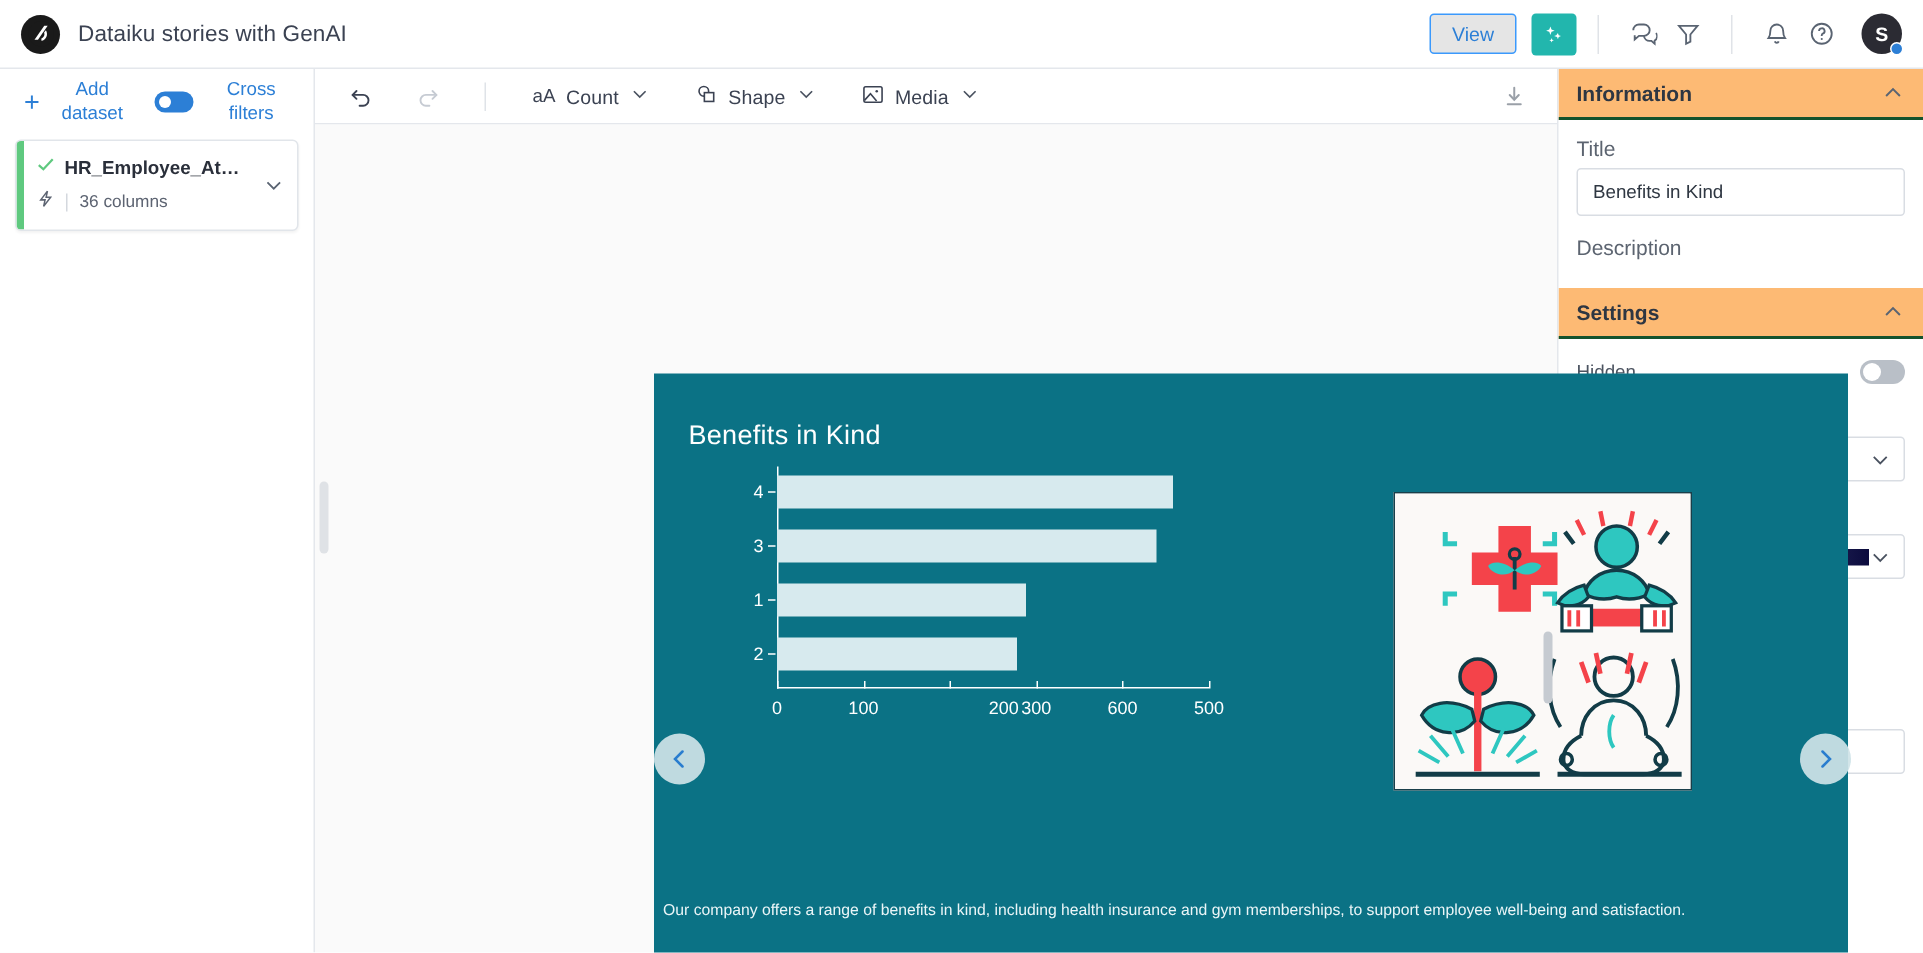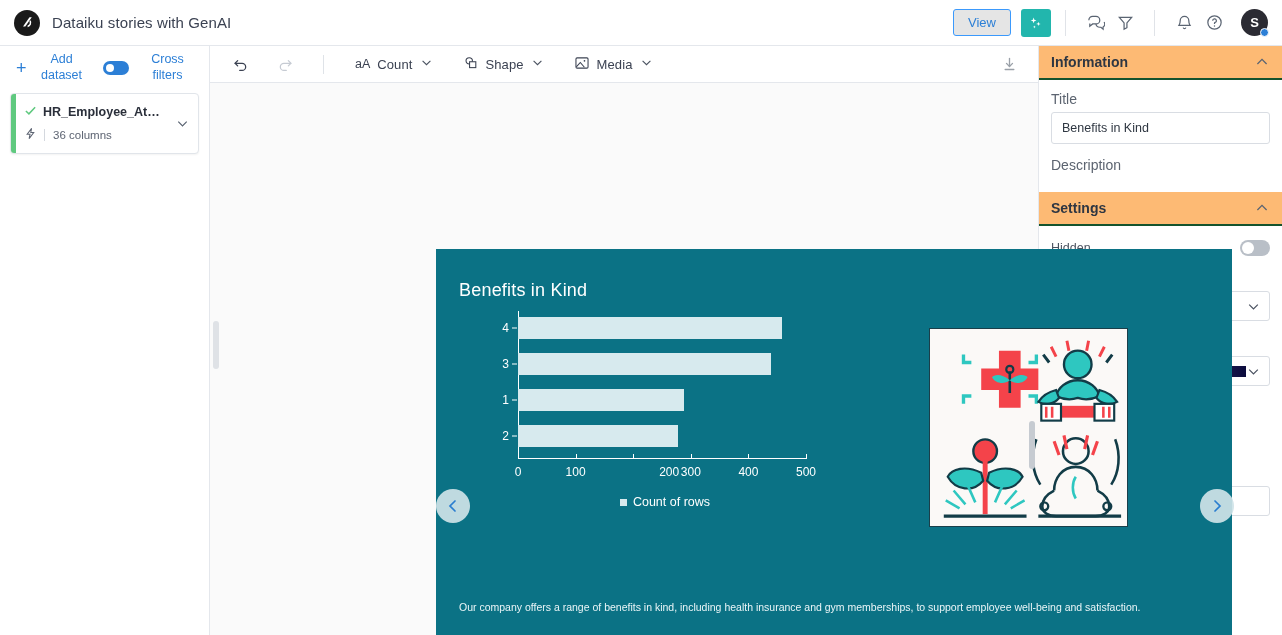--- a/index.html
+++ b/index.html
@@ -179,21 +179,21 @@
     color: #fff; font-size: 12.5px;
   }
   .legend-sq { width: 7px; height: 7px; background: #d7eaee; display: inline-block; }
 
   .slide-img {
     position: absolute; left: 493px; top: 79px;
     width: 199px; height: 199px; background: #fbf9f7;
     border: 1px solid #1a3f4a;
   }
   .slide-caption {
-    position: absolute; left: 23px; top: 351px; right: 40px;
+    position: absolute; left: 6px; top: 351px; right: 40px;
     color: #eaf5f7; font-size: 10.5px; line-height: 1.4;
   }
 
   .nav-arrow {
     position: absolute; top: 406px; width: 34px; height: 34px;
     border-radius: 50%; background: #cfe3e8;
     display: flex; align-items: center; justify-content: center;
     cursor: pointer; z-index: 5; opacity: .92;
   }
   .nav-arrow.left { left: 226px; }
@@ -467,27 +467,23 @@
                   <div class="xtick" style="left: 60%;"></div>
                   <div class="xtick" style="left: 80%;"></div>
                   <div class="xtick" style="left: 100%;"></div>
                 </div>
             </div>
             <div class="x-axis-labels" id="xlabels">
                 <div class="xlbl" style="left: 0%;">0</div>
                 <div class="xlbl" style="left: 20%;">100</div>
                 <div class="xlbl" style="left: 40%; margin-left: 36px;">200</div>
                 <div class="xlbl" style="left: 60%;">300</div>
-                <div class="xlbl" style="left: 80%;">400</div>
+                <div class="xlbl" style="left: 80%;">600</div>
                 <div class="xlbl" style="left: 100%; text-align: center;">500</div>
               </div>
-            <div class="legend">
-              <span class="legend-sq"></span>
-              <span>Count of rows</span>
-            </div>
           </div>
 
           <div class="slide-img">
             <svg width="197" height="197" viewBox="0 0 200 200">
               <rect width="200" height="200" fill="#fbf9f7"></rect>
 
               <g>
                 <path d="M70 22h22v18h18v22H92v18H70V62H52V40h18z" fill="#f4434a"></path>
                 <path d="M81 43v22" stroke="#123c47" stroke-width="2.6" fill="none"></path>
                 <circle cx="81" cy="41" r="3.6" fill="none" stroke="#123c47" stroke-width="2.2"></circle>

